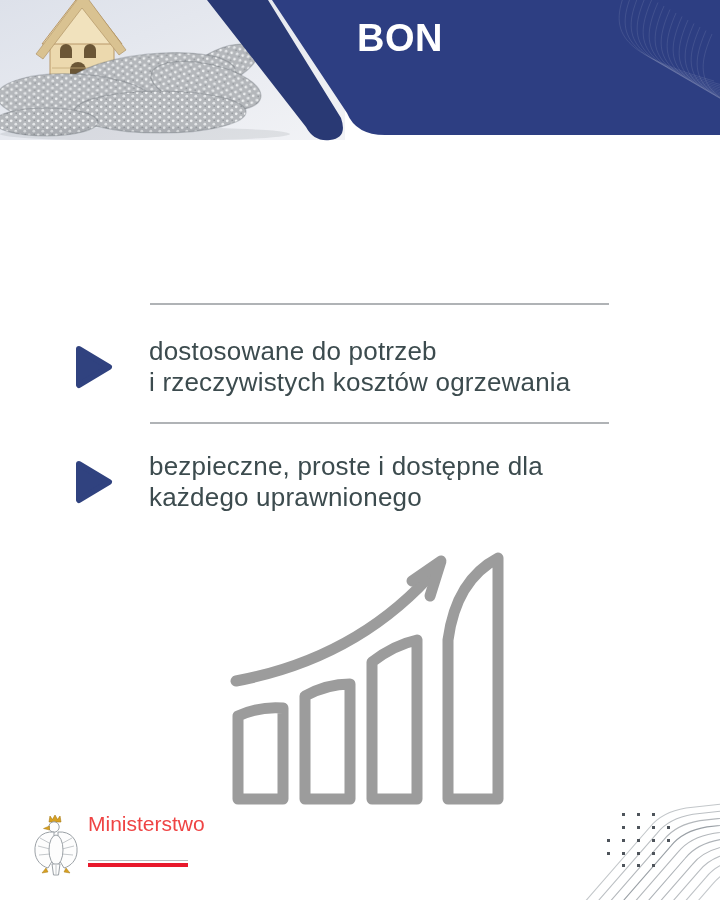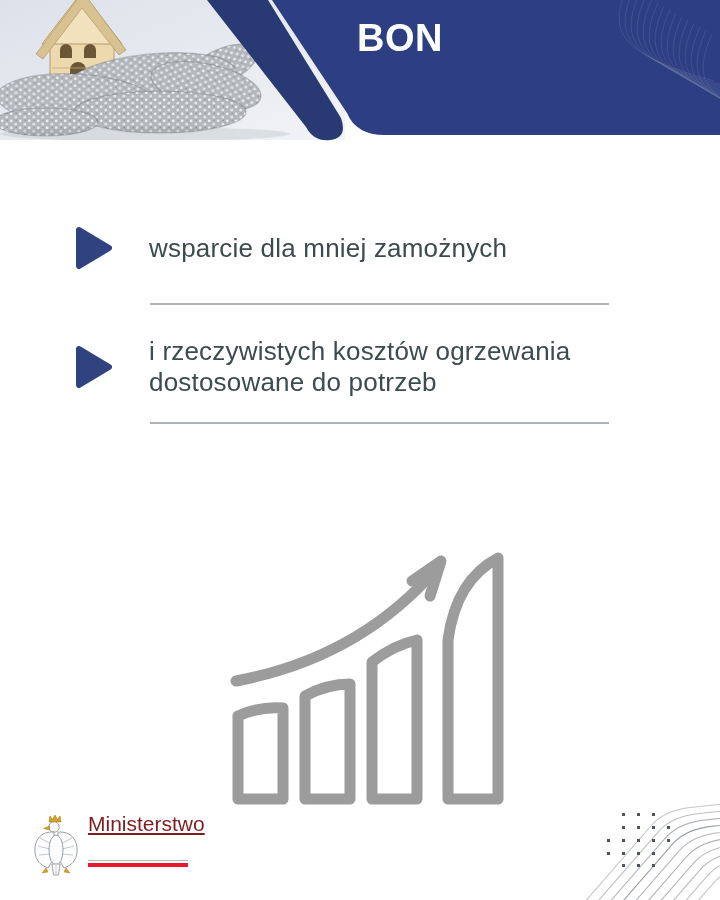--- a/index.html
+++ b/index.html
@@ -33,21 +33,21 @@
   .bullet-text span{display:block;}
   .divider{position:absolute;left:150px;width:459px;height:2px;background:#b0b3b6;}
   .divider-1{top:303px;}
   .divider-2{top:422px;}
 
   
   .growth-svg{position:absolute;left:226px;top:548px;}
 
   
   .eagle-svg{position:absolute;left:32px;top:814px;}
-  .org{position:absolute;left:88px;top:811px;color:#7f1d1d;font-size:21px;line-height:25px;text-decoration:underline;}
+  .org{position:absolute;left:88px;top:811px;color:#ef4444;font-size:21px;line-height:25px;}
   .org span{display:block;}
   .red-rule{position:absolute;left:88px;top:860px;width:100px;}
   .red-rule .hairline{height:1px;background:#b9bcbe;margin-bottom:2px;}
   .red-rule .bar{height:4px;background:#e8192c;}
 
   
   .deco-svg{position:absolute;left:505px;top:742px;}
 </style>
 </head>
 <body>
@@ -113,44 +113,44 @@
         <use href="#wv" transform="translate(-6,-3.5)"></use>
         <use href="#wv" transform="translate(-12,-7)"></use>
       </g>
     </svg>
 
     <div class="title">
       <span>BON</span>
     </div>
   </div>
 
-  <div class="bullet bullet-1">
-    <svg class="tri" viewBox="0 0 38 44">
-      <path d="M4 4 L34 22 L4 40 Z" fill="#30427f" stroke="#30427f" stroke-width="6" stroke-linejoin="round"></path>
-    </svg>
-    <div class="bullet-text">
-      <span>wsparcie dla mniej zamożnych</span>
-      <span></span>
-    </div>
-  </div>
 
   <div class="divider divider-1"></div>
 
   <div class="bullet bullet-2">
     <svg class="tri" viewBox="0 0 38 44">
       <path d="M4 4 L34 22 L4 40 Z" fill="#30427f" stroke="#30427f" stroke-width="6" stroke-linejoin="round"></path>
     </svg>
     <div class="bullet-text">
+      <span>dostosowane do potrzeb</span>
       <span>i rzeczywistych kosztów ogrzewania</span>
-      <span>dostosowane do potrzeb</span>
     </div>
   </div>
 
   <div class="divider divider-2"></div>
 
+  <div class="bullet bullet-3">
+    <svg class="tri" viewBox="0 0 38 44">
+      <path d="M4 4 L34 22 L4 40 Z" fill="#30427f" stroke="#30427f" stroke-width="6" stroke-linejoin="round"></path>
+    </svg>
+    <div class="bullet-text">
+      <span>bezpieczne, proste i dostępne dla</span>
+      <span>każdego uprawnionego</span>
+    </div>
+  </div>
 
   <svg class="growth-svg" width="284" height="262" viewBox="226 548 284 262">
     <g fill="#ffffff" stroke="#9c9c9c" stroke-width="11" stroke-linejoin="round">
       <path d="M238 799 L238 716 Q260 706 283 708 L283 799 Z"></path>
       <path d="M305 799 L305 696 Q327 684 350 684 L350 799 Z"></path>
       <path d="M372 799 L372 662 Q394 645 417 640 L417 799 Z"></path>
       <path d="M448 799 L448 640 Q456 580 498 558 L498 799 Z"></path>
     </g>
     <g fill="none" stroke="#9c9c9c" stroke-width="11" stroke-linecap="round" stroke-linejoin="round">
       <path d="M236 681 C 300 669 375 640 437 568"></path>

